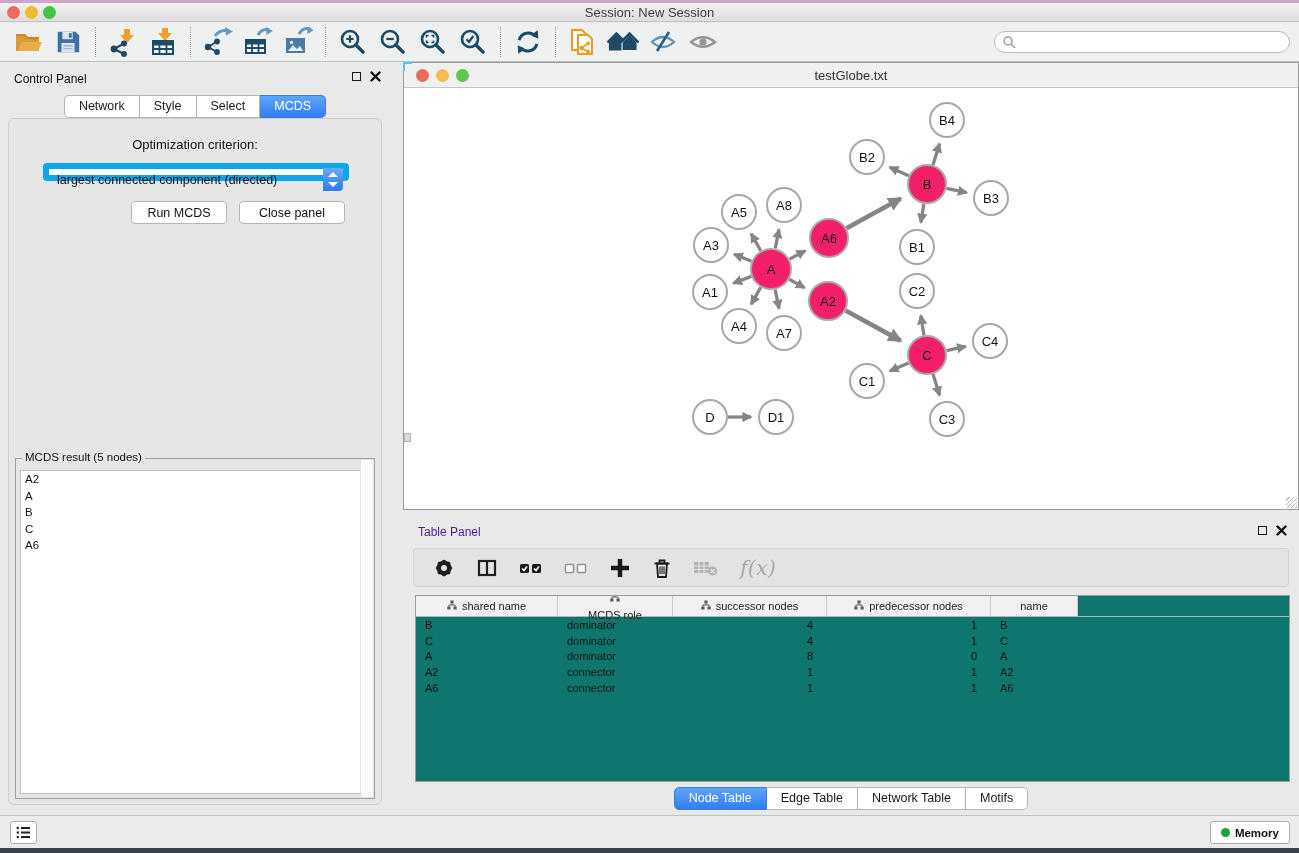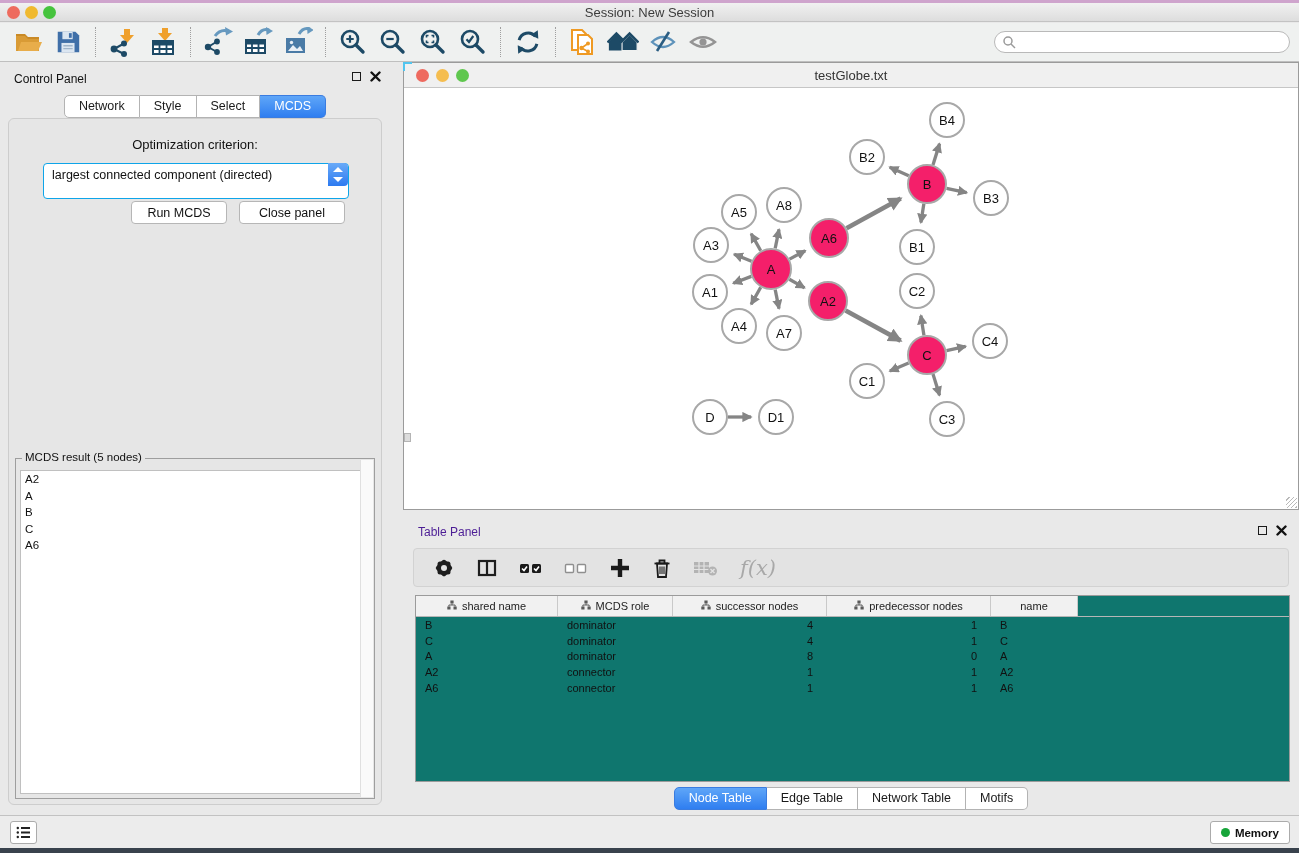--- a/index.html
+++ b/index.html
@@ -37,22 +37,22 @@
   .cp-head-icons { position:absolute; right:9px; top:9px; }
   .seg-tabs { position:absolute; left:0; right:0; top:33px; display:flex; justify-content:center; }
   .seg-tab { font-size:12.5px; color:#1a1a1a; background:#fff; border:1px solid #b3b3b3; border-left:none;
     padding:3px 14px 4px; line-height:14px; cursor:default; }
   .seg-tab:first-child { border-left:1px solid #b3b3b3; border-radius:5px 0 0 5px; }
   .seg-tab:last-child { border-radius:0 5px 5px 0; }
   .seg-tab.active { background:linear-gradient(#5fa6f8,#2f7ef0); border-color:#3a7ce0; color:#fff; }
   .cp-box { position:absolute; left:8px; right:8px; top:56px; bottom:8px; background:#e6e6e6;
     border:1px solid #cdcdcd; border-radius:6px; }
   .crit-label { position:absolute; left:0; right:0; top:18px; text-align:center; font-size:13px; color:#111; }
-  .mcds-select { position:absolute; left:34px; top:44px; width:306px; height:36px; background:#fff;
-    border:1px solid #0ea5e9; border-radius:4px; font-size:12.5px; color:#111; }
+  .mcds-select { position:absolute; left:34px; top:44px; width:306px; height:18px; background:#fff;
+    border:6px solid #0ea5e9; border-radius:4px; font-size:12.5px; color:#111; }
   .mcds-select .val { position:absolute; left:8px; top:4px; white-space:nowrap; }
   .stepper { position:absolute; right:0; top:-1px; width:20px; height:23px;
     background:linear-gradient(#69aaf8,#2d7af0); border-radius:0 4px 4px 0; }
   .stepper .up, .stepper .dn { position:absolute; left:5px; width:0; height:0;
     border-left:5px solid transparent; border-right:5px solid transparent; }
   .stepper .up { top:4px; border-bottom:5px solid #fff; }
   .stepper .dn { bottom:4px; border-top:5px solid #fff; }
   .cp-btn { position:absolute; top:82px; height:23px; background:#fff; border:1px solid #b6b6b6;
     border-radius:4px; font-size:12.5px; color:#111; font-family:"Liberation Sans",sans-serif;margin-left:38px; }
   .btn-run { left:84px; width:96px; }
@@ -484,21 +484,21 @@
       <div class="tp-hrow" id="tp-hrow">
           <div class="tp-hcell" style="width: 142px;">
             <span><svg width="10" height="10" viewBox="0 0 10 10">
                 <rect x="3.4" y="0.5" width="3.2" height="3" fill="#5a5a5a"></rect>
                 <rect x="0.3" y="6.5" width="3.2" height="3" fill="#5a5a5a"></rect>
                 <rect x="6.5" y="6.5" width="3.2" height="3" fill="#5a5a5a"></rect>
                 <path d="M5 3.5V5M1.9 6.5V5h6.2v1.5" stroke="#5a5a5a" fill="none" stroke-width="1"></path>
               </svg></span>
             <span>shared name</span>
           </div>
-          <div class="tp-hcell" style="width: 115px;">
+          <div class="tp-hcell" style="width: 115px; flex-direction: column;">
             <span><svg width="10" height="10" viewBox="0 0 10 10">
                 <rect x="3.4" y="0.5" width="3.2" height="3" fill="#5a5a5a"></rect>
                 <rect x="0.3" y="6.5" width="3.2" height="3" fill="#5a5a5a"></rect>
                 <rect x="6.5" y="6.5" width="3.2" height="3" fill="#5a5a5a"></rect>
                 <path d="M5 3.5V5M1.9 6.5V5h6.2v1.5" stroke="#5a5a5a" fill="none" stroke-width="1"></path>
               </svg></span>
             <span>MCDS role</span>
           </div>
           <div class="tp-hcell" style="width: 154px;">
             <span><svg width="10" height="10" viewBox="0 0 10 10">

